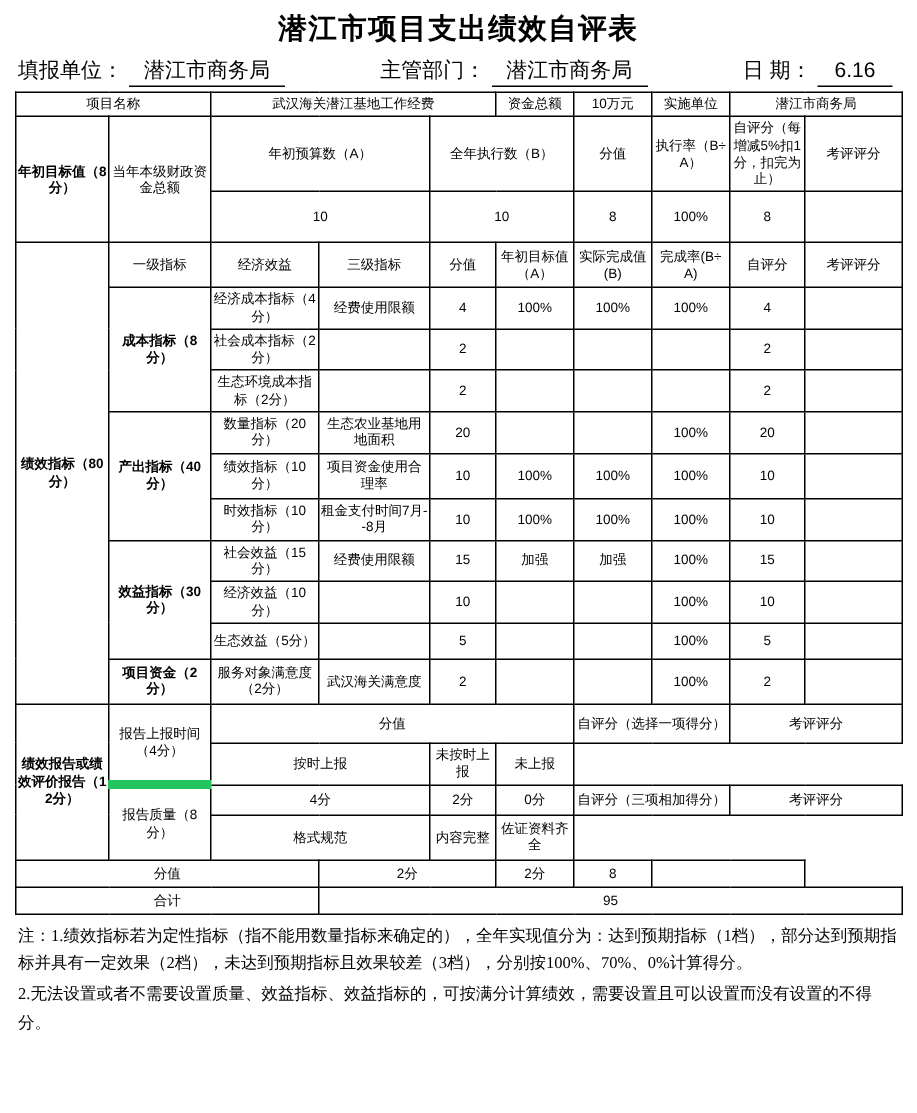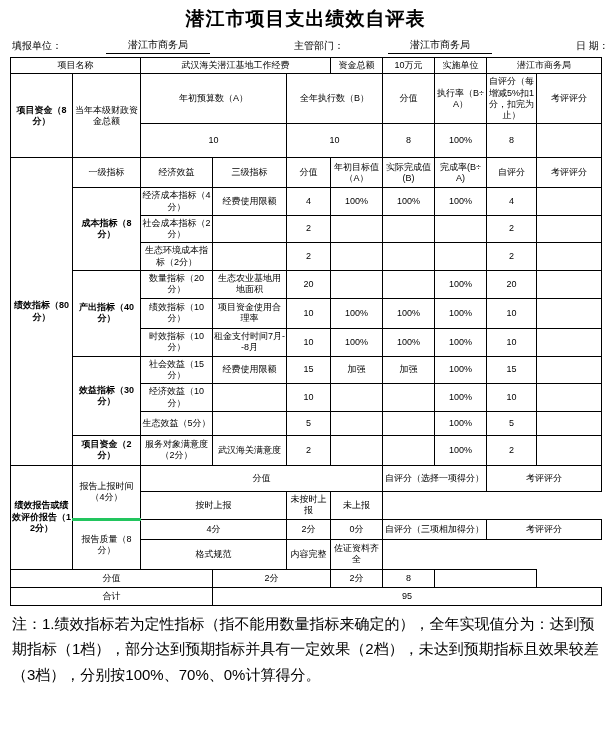--- a/index.html
+++ b/index.html
@@ -15,25 +15,23 @@
   .title{
     text-align:center;
     font-family:"Liberation Serif","DejaVu Serif",serif;
     font-weight:bold;
     font-size:19px;
     letter-spacing:1px;
     margin:2px 0 6px 0;
   }
   .meta{
     display:flex;
-    align-items:center;
-    font-size:10px;
+    font-size:14px;
     margin:0 0 3px 0;
     padding:0 2px;
-    gap:40px;
   }
   .meta .lbl{white-space:nowrap;}
   .meta .val{
     border-bottom:1px solid #000;
     text-align:center;
     padding:0 4px 1px 4px;
     margin:0 4px;
     white-space:nowrap;
   }
   .meta .sp{flex:1 1 auto;}
@@ -49,23 +47,24 @@
     vertical-align:middle;
     padding:2px 1px;
     font-size:9px;
     line-height:1.25;
     word-break:break-all;
   }
   td.small{font-size:8px;}
   td.bold{font-weight:bold;}
   .notes{
     margin-top:5px;
-    font-size:15px;
+    font-size:11px;
     line-height:1.7;
     padding:0 2px;
+    font-family:Liberation Serif, serif;
   }
   .notes p{margin:0 0 2px 0;}
 </style>
 </head>
 <body>
 
 <div class="page">
 
   <div class="title">潜江市项目支出绩效自评表</div>
 
@@ -98,21 +97,21 @@
         <tr>
       <td colspan="2">项目名称</td>
       <td colspan="3">武汉海关潜江基地工作经费</td>
       <td class="small">资金总额</td>
       <td>10万元</td>
       <td class="small">实施单位</td>
       <td colspan="2">潜江市商务局</td>
     </tr>
 
     <tr>
-      <td rowspan="2" class="bold">项目资金（8分）</td>
+      <td rowspan="2" class="bold">年初目标值（8分）</td>
       <td rowspan="2">当年本级财政资金总额</td>
       <td colspan="2">年初预算数（A）</td>
       <td colspan="2">全年执行数（B）</td>
       <td>分值</td>
       <td class="small">执行率（B÷A）</td>
       <td class="small">自评分（每增减5%扣1分，扣完为止）</td>
       <td>考评评分</td>
     </tr>
 
     <tr style="height:34px">
@@ -252,21 +251,21 @@
       <td colspan="2" class="small">自评分（选择一项得分）</td>
       <td colspan="2" class="small">考评评分</td>
     </tr>
     <tr style="height:28px">
       <td colspan="2">按时上报</td>
       <td class="small">未按时上报</td>
       <td>未上报</td>
 
     </tr>
     <tr style="height:20px">
-      <td rowspan="2" style="border-top:3px solid #22c55e">报告质量（8分）</td>
+      <td rowspan="2" style="border-top:6px solid #22c55e">报告质量（8分）</td>
       <td colspan="2">4分</td>
       <td>2分</td>
       <td>0分</td>
       <td colspan="2" class="small">自评分（三项相加得分）</td>
       <td colspan="2" class="small">考评评分</td>
     </tr>
     <tr style="height:30px">
       <td colspan="2">格式规范</td>
       <td class="small">内容完整</td>
       <td class="small">佐证资料齐全</td>
@@ -282,14 +281,15 @@
 
     <tr style="height:18px">
       <td colspan="3">合计</td>
       <td colspan="7">95</td>
     </tr>
   </tbody>
     </table>
 
   <div class="notes">
     <p>注：1.绩效指标若为定性指标（指不能用数量指标来确定的），全年实现值分为：达到预期指标（1档），部分达到预期指标并具有一定效果（2档），未达到预期指标且效果较差（3档），分别按100%、70%、0%计算得分。</p>
+    <p>2.无法设置或者不需要设置质量、效益指标、效益指标的，可按满分计算绩效，需要设置且可以设置而没有设置的不得分。</p>
   </div>
 </div>
 
 </body></html>

